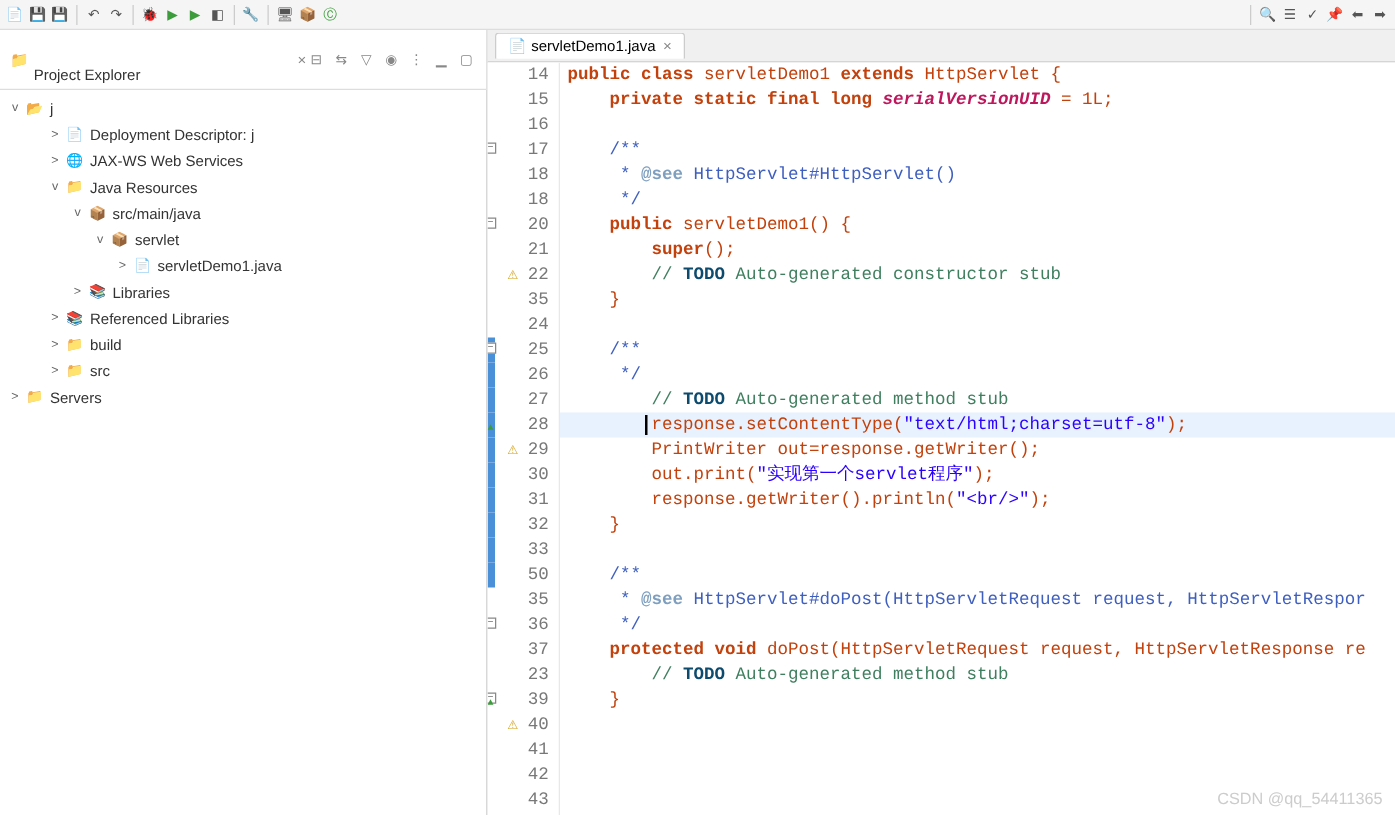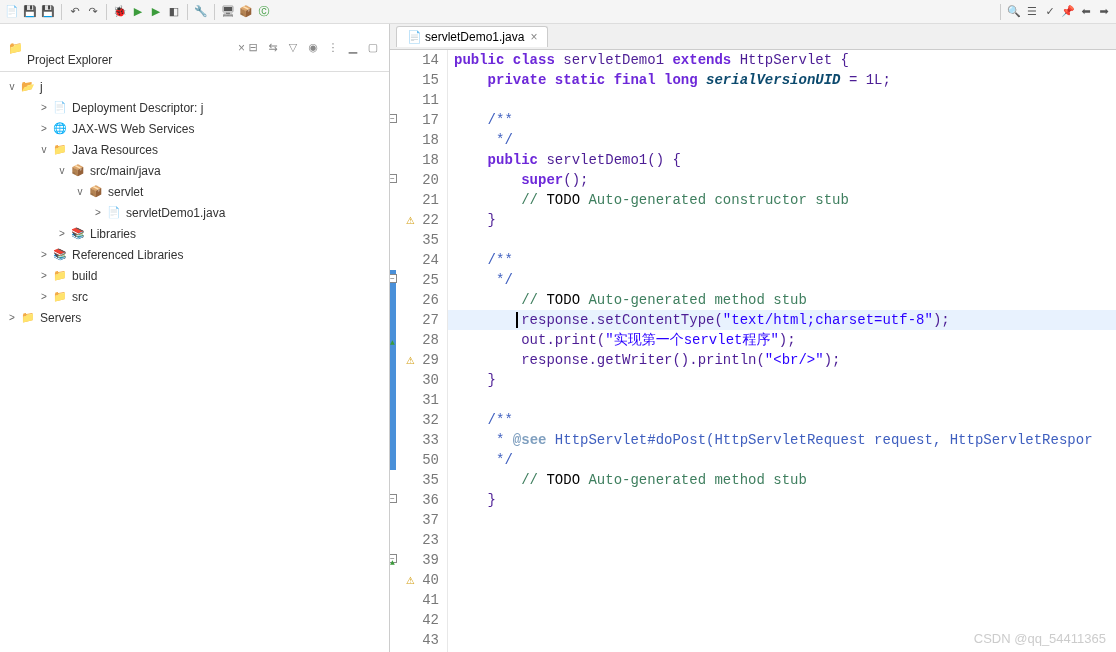--- a/index.html
+++ b/index.html
@@ -28,28 +28,28 @@
 .gutter { width: 44px; background: #fff; text-align: right; color: #787878; padding-right: 8px; user-select: none; border-right: 1px solid #e8e8e8; }
 .gutter-line { height: 20px; line-height: 20px; position: relative; }
 .marker-strip { width: 14px; background: #fff; }
 .marker-line { height: 20px; position: relative; }
 .marker-fold { position: absolute; left: -2px; top: 4px; width: 9px; height: 9px; border: 1px solid #888; background: #fff; font-size: 8px; line-height: 8px; text-align: center; color: #666; }
 .marker-blue { position: absolute; left: 0; top: 0; width: 6px; height: 20px; background: #4a90d9; }
 .marker-green { position: absolute; left: 0; top: 8px; font-size: 8px; color: #3c9c3c; }
 .code-lines { flex: 1; overflow: hidden; }
 .code-line { height: 20px; line-height: 20px; white-space: pre; padding-left: 6px; }
 .hl-line { background: #e8f2fe; }
-.kw { color: #6d28d9; font-weight: bold; }
+.kw { color: #c2410c; font-weight: bold; }
 .str { color: #2a00ff; }
 .cmt { color: #3f7f5f; }
 .doc { color: #3f5fbf; }
 .docann { color: #7f9fbf; font-weight: bold; }
-.todo { color: #000000; font-weight: normal; }
-.field { color: #0c4a6e; font-style: italic; font-weight: bold; }
-.plain { color: #4c1d95; }
+.todo { color: #0c4a6e; font-weight: bold; }
+.field { color: #be185d; font-style: italic; font-weight: bold; }
+.plain { color: #c2410c; }
 .watermark { position: absolute; right: 10px; bottom: 6px; color: #ccc; font-size: 13px; font-family: sans-serif; }
 </style>
 </head>
 <body>
 
 <div class="workbench">
   <div class="toolbar">
     <span class="tb-icon">📄</span>
     <span class="tb-icon">💾</span>
     <span class="tb-icon">💾</span>
@@ -226,21 +226,21 @@
               <span class="marker-green">▲</span>
             </div>
             <div class="marker-line"></div>
             <div class="marker-line"></div>
             <div class="marker-line"></div>
             <div class="marker-line"></div>
           </div>
         <div class="gutter" id="gutter">
             <div class="gutter-line">14</div>
             <div class="gutter-line">15</div>
-            <div class="gutter-line">11</div>
+            <div class="gutter-line">16</div>
             <div class="gutter-line">17</div>
             <div class="gutter-line">18</div>
             <div class="gutter-line">18</div>
             <div class="gutter-line">20</div>
             <div class="gutter-line">21</div>
             <div class="gutter-line"><span style="color:#d4a017;position:absolute;left:2px">⚠</span>22</div>
             <div class="gutter-line">35</div>
             <div class="gutter-line">24</div>
             <div class="gutter-line">25</div>
             <div class="gutter-line">26</div>
@@ -260,37 +260,40 @@
             <div class="gutter-line"><span style="color:#d4a017;position:absolute;left:2px">⚠</span>40</div>
             <div class="gutter-line">41</div>
             <div class="gutter-line">42</div>
             <div class="gutter-line">43</div>
           </div>
         <div class="code-lines" id="code-lines">
             <div class="code-line"><span class="kw">public class</span><span class="plain"> servletDemo1 </span><span class="kw">extends</span><span class="plain"> HttpServlet {</span></div>
             <div class="code-line"><span class="plain">    </span><span class="kw">private static final long</span><span class="plain"> </span><span class="field">serialVersionUID</span><span class="plain"> = 1L;</span></div>
             <div class="code-line"><span class="plain"></span></div>
             <div class="code-line"><span class="plain">    </span><span class="doc">/**</span></div>
+            <div class="code-line"><span class="plain">     </span><span class="doc">* </span><span class="docann">@see</span><span class="doc"> HttpServlet#HttpServlet()</span></div>
             <div class="code-line"><span class="plain">     </span><span class="doc">*/</span></div>
             <div class="code-line"><span class="plain">    </span><span class="kw">public</span><span class="plain"> servletDemo1() {</span></div>
             <div class="code-line"><span class="plain">        </span><span class="kw">super</span><span class="plain">();</span></div>
             <div class="code-line"><span class="plain">        </span><span class="cmt">// </span><span class="todo">TODO</span><span class="cmt"> Auto-generated constructor stub</span></div>
             <div class="code-line"><span class="plain">    }</span></div>
             <div class="code-line"><span class="plain"></span></div>
             <div class="code-line"><span class="plain">    </span><span class="doc">/**</span></div>
             <div class="code-line"><span class="plain">     </span><span class="doc">*/</span></div>
             <div class="code-line"><span class="plain">        </span><span class="cmt">// </span><span class="todo">TODO</span><span class="cmt"> Auto-generated method stub</span></div>
             <div class="code-line hl-line" style="position: relative;"><span style="position:absolute;left:68px;top:2px;width:2px;height:16px;background:#000"></span><span class="plain">        response.setContentType(</span><span class="str">"text/html;charset=utf-8"</span><span class="plain">);</span></div>
+            <div class="code-line"><span class="plain">        PrintWriter out=response.getWriter();</span></div>
             <div class="code-line"><span class="plain">        out.print(</span><span class="str">"实现第一个servlet程序"</span><span class="plain">);</span></div>
             <div class="code-line"><span class="plain">        response.getWriter().println(</span><span class="str">"&lt;br/&gt;"</span><span class="plain">);</span></div>
             <div class="code-line"><span class="plain">    }</span></div>
             <div class="code-line"><span class="plain"></span></div>
             <div class="code-line"><span class="plain">    </span><span class="doc">/**</span></div>
             <div class="code-line"><span class="plain">     </span><span class="doc">* </span><span class="docann">@see</span><span class="doc"> HttpServlet#doPost(HttpServletRequest request, HttpServletRespor</span></div>
             <div class="code-line"><span class="plain">     </span><span class="doc">*/</span></div>
+            <div class="code-line"><span class="plain">    </span><span class="kw">protected void</span><span class="plain"> doPost(HttpServletRequest request, HttpServletResponse re</span></div>
             <div class="code-line"><span class="plain">        </span><span class="cmt">// </span><span class="todo">TODO</span><span class="cmt"> Auto-generated method stub</span></div>
             <div class="code-line"><span class="plain">    }</span></div>
             <div class="code-line"><span class="plain"></span></div>
           </div>
         <div class="watermark">CSDN @qq_54411365</div>
       </div>
     </div>
   </div>
 </div>
 

